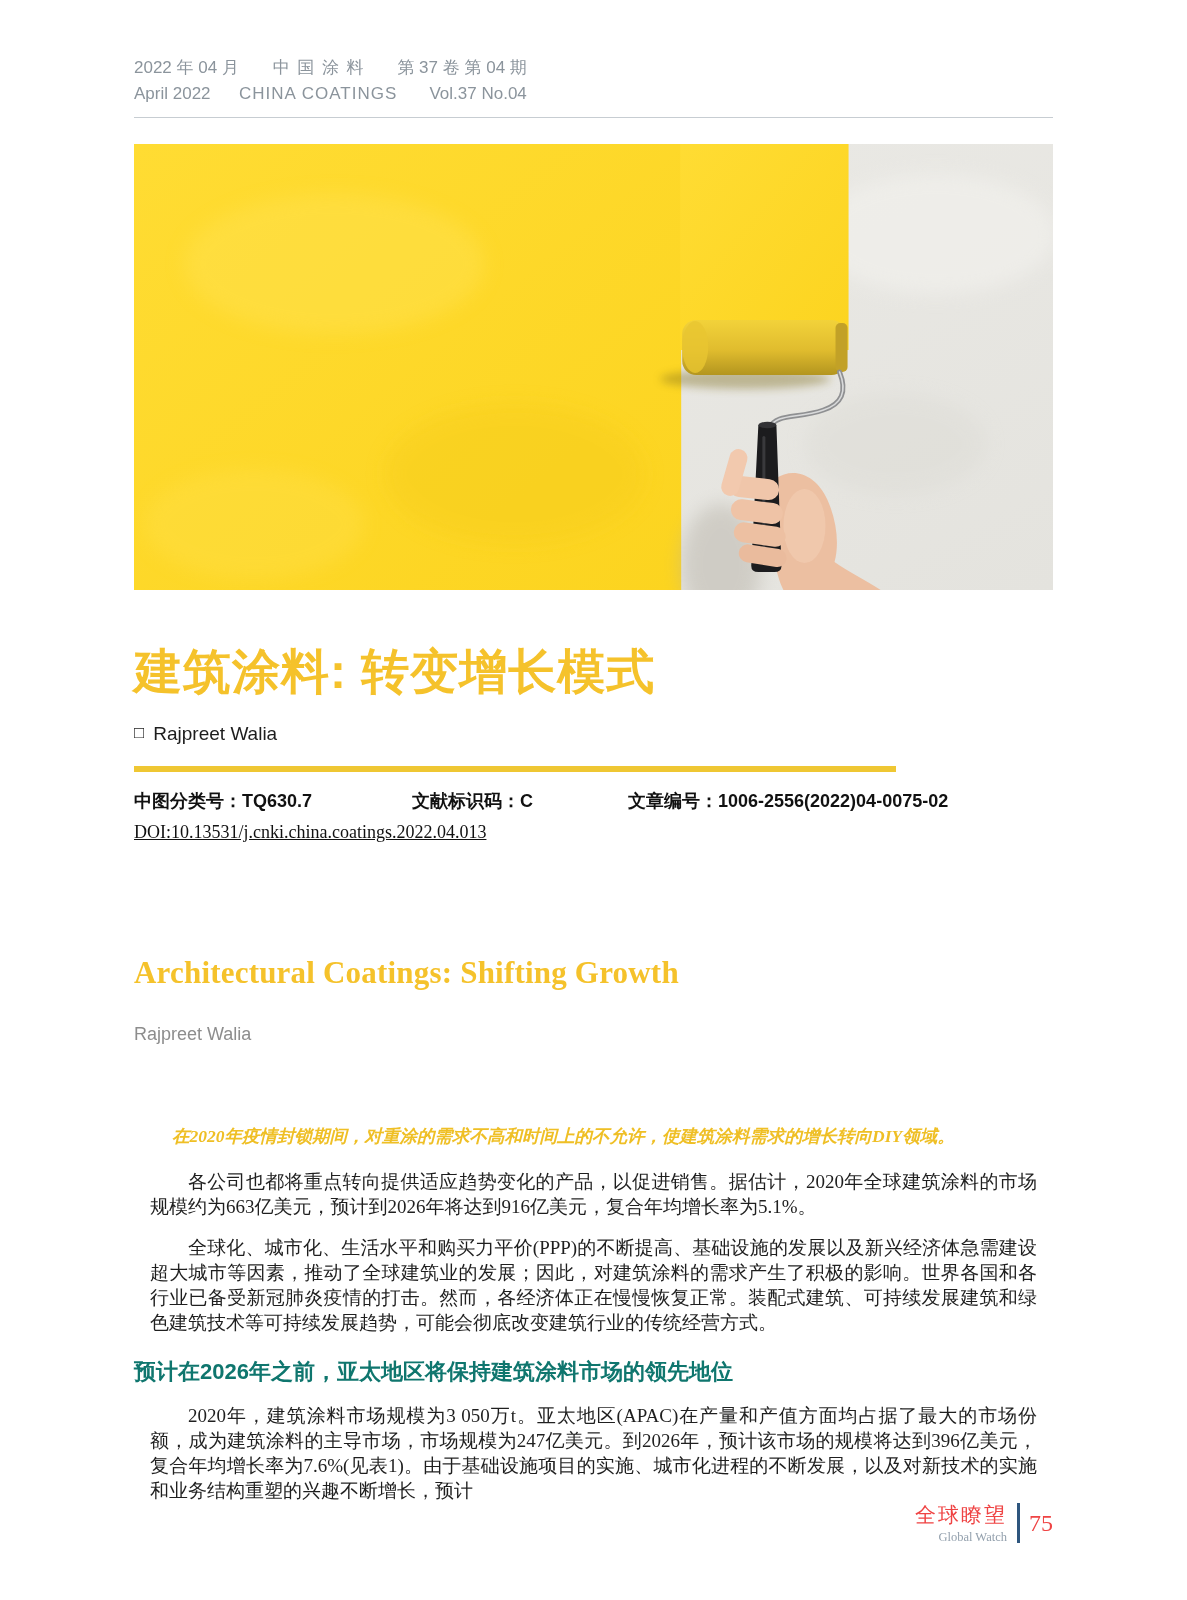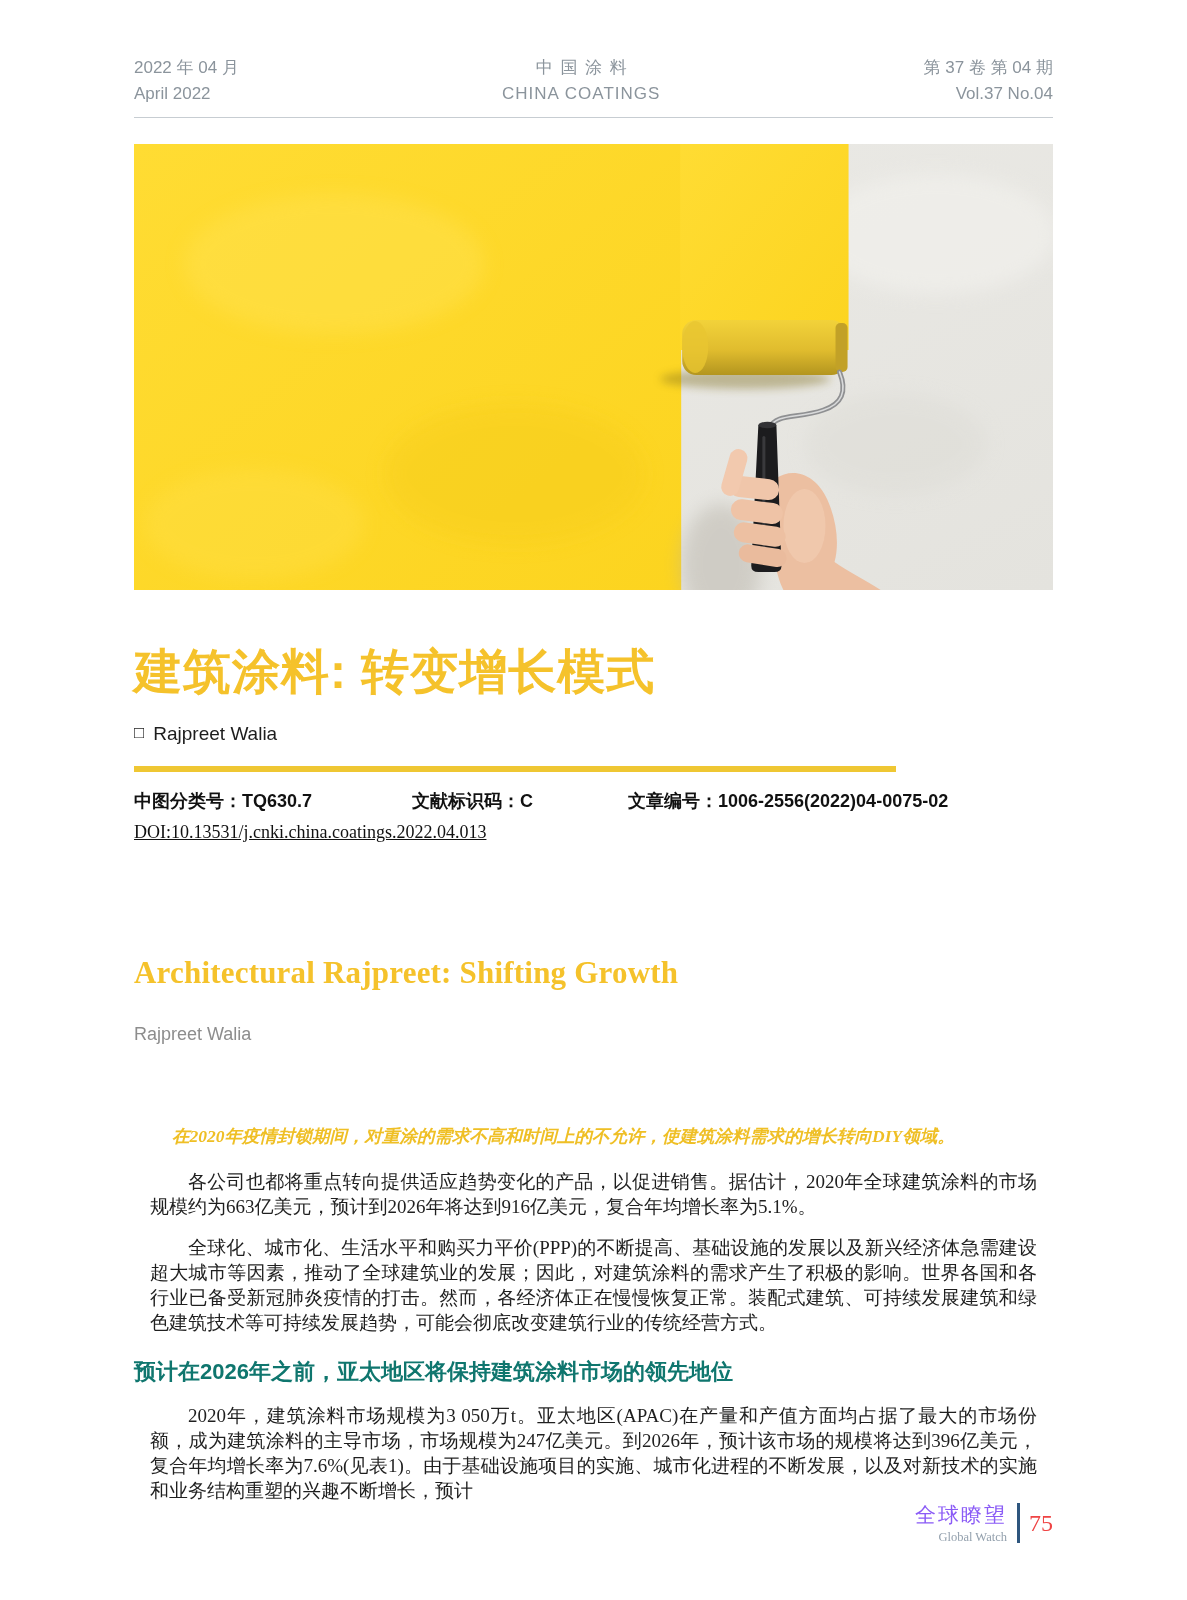--- a/index.html
+++ b/index.html
@@ -9,24 +9,24 @@
     margin:0 auto;
     background:#ffffff;
     font-family:"Liberation Sans","DejaVu Sans",sans-serif;
     overflow:hidden;
     box-sizing:border-box;
   }
   .content{padding:0 134px;box-sizing:border-box;}
 
   
   .jheader{
-    display:flex;justify-content:space-between;align-items:flex-end;
+    display:flex;align-items:flex-end;
     padding-top:55px;padding-bottom:9px;
     border-bottom:1px solid #c7cdd2;
-    color:#8b949c;font-size:17px;line-height:1.55;gap:32px;
+    color:#8b949c;font-size:17px;line-height:1.55;
   }
   .jheader .col{display:flex;flex-direction:column;}
   .jheader .col.center{text-align:center;}
   .jheader .col.right{text-align:right;}
   .jh-cn-center{letter-spacing:0.45em;margin-right:-0.45em;}
   .jh-en-center{letter-spacing:0.06em;}
 
   
   .hero{
     margin:26px 0 0 0;
@@ -98,21 +98,21 @@
     font-size:22px;font-weight:bold;color:#0f766e;
     line-height:1.3;
   }
 
   
   .pfooter{
     position:absolute;top:1501px;right:134px;
     display:flex;align-items:center;
   }
   .pf-section{display:flex;flex-direction:column;align-items:flex-end;margin-right:10px;}
-  .pf-cn{font-size:21px;color:#8b5cf6;letter-spacing:2px;}
+  .pf-cn{font-size:21px;color:#ef4444;letter-spacing:2px;}
   .pf-en{font-family:"Liberation Serif","DejaVu Serif",serif;font-size:12.5px;color:#93a0ad;margin-top:1px;}
   .pf-bar{width:3px;height:40px;background:#2e567e;margin-right:9px;}
   .pf-num{font-family:"Liberation Serif","DejaVu Serif",serif;font-size:24px;color:#ef4444;}
 </style>
 </head>
 <body>
 
 <div class="page">
   <div class="content">
 
@@ -205,21 +205,21 @@
 
     <div class="yellow-rule"></div>
 
     <div class="meta-row">
       <span class="m1">中图分类号：TQ630.7</span>
       <span class="m2">文献标识码：C</span>
       <span class="m3">文章编号：1006-2556(2022)04-0075-02</span>
     </div>
     <div class="doi">DOI:10.13531/j.cnki.china.coatings.2022.04.013</div>
 
-    <h2 class="title-en">Architectural Rajpreet: Shifting Growth</h2>
+    <h2 class="title-en">Architectural Coatings: Shifting Growth</h2>
     <div class="author-en">Rajpreet Walia</div>
 
     <p class="callout">在2020年疫情封锁期间，对重涂的需求不高和时间上的不允许，使建筑涂料需求的增长转向DIY领域。</p>
 
     <p class="body first">各公司也都将重点转向提供适应趋势变化的产品，以促进销售。据估计，2020年全球建筑涂料的市场规模约为663亿美元，预计到2026年将达到916亿美元，复合年均增长率为5.1%。</p>
     <p class="body">全球化、城市化、生活水平和购买力平价(PPP)的不断提高、基础设施的发展以及新兴经济体急需建设超大城市等因素，推动了全球建筑业的发展；因此，对建筑涂料的需求产生了积极的影响。世界各国和各行业已备受新冠肺炎疫情的打击。然而，各经济体正在慢慢恢复正常。装配式建筑、可持续发展建筑和绿色建筑技术等可持续发展趋势，可能会彻底改变建筑行业的传统经营方式。</p>
 
     <h3 class="subheading">预计在2026年之前，亚太地区将保持建筑涂料市场的领先地位</h3>
 
     <p class="body">2020年，建筑涂料市场规模为3 050万t。亚太地区(APAC)在产量和产值方面均占据了最大的市场份额，成为建筑涂料的主导市场，市场规模为247亿美元。到2026年，预计该市场的规模将达到396亿美元，复合年均增长率为7.6%(见表1)。由于基础设施项目的实施、城市化进程的不断发展，以及对新技术的实施和业务结构重塑的兴趣不断增长，预计</p>

